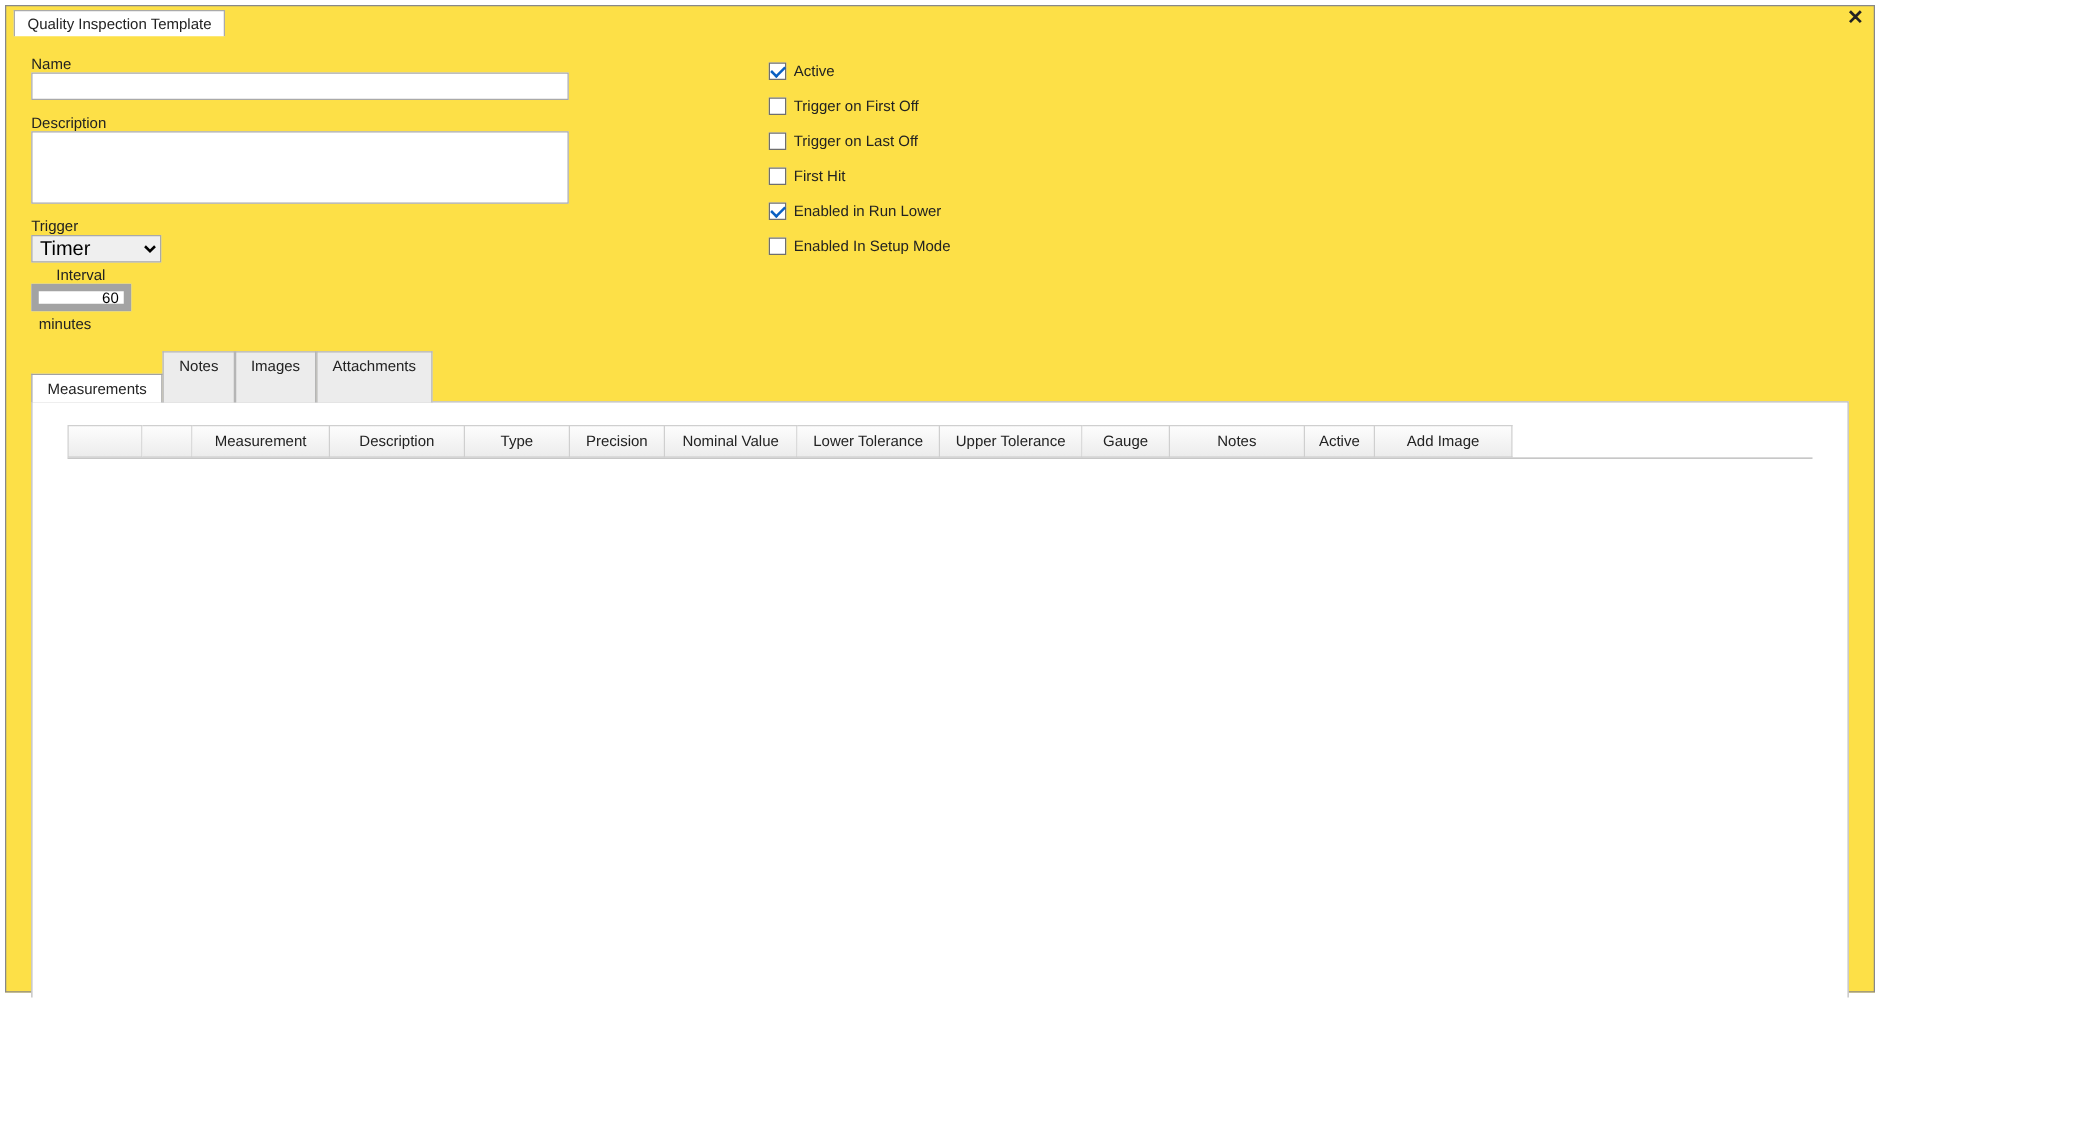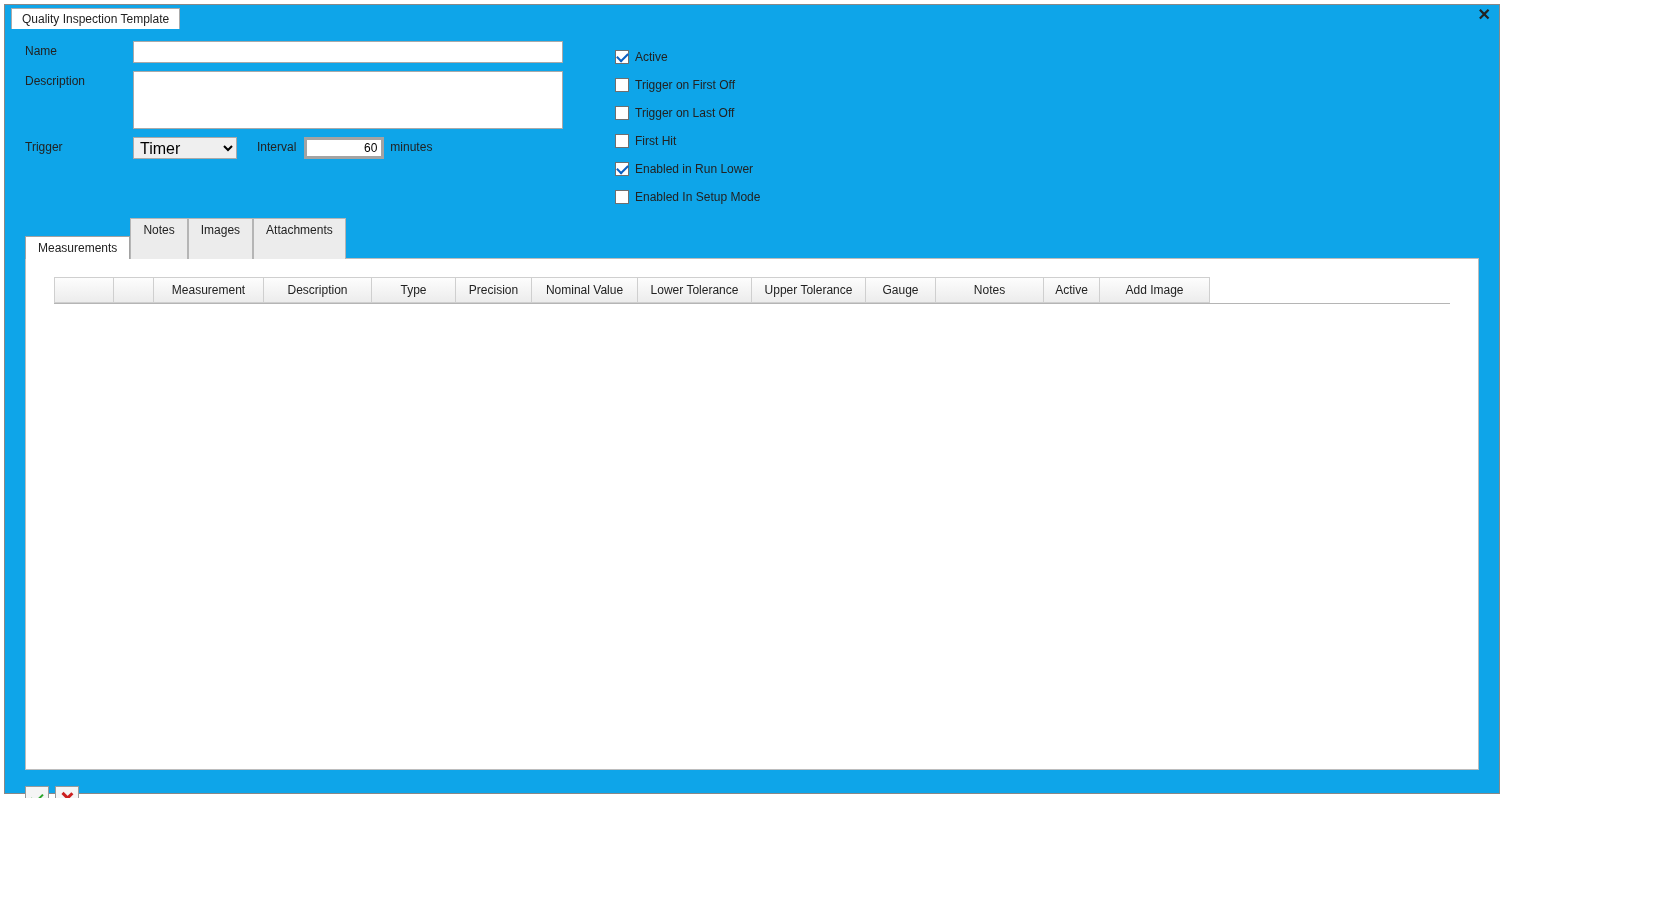--- a/index.html
+++ b/index.html
@@ -7,21 +7,21 @@
     margin: 0; padding: 0;
     font-family: "Segoe UI", Tahoma, Arial, sans-serif;
     font-size: 12px;
     color: #222;
     background: #fff;
   }
   .window {
     width: 1496px;
     height: 790px;
     border: 1px solid #888;
-    background: #0ea5e9;
+    background: #fde047;
     position: relative;
     margin: 4px;
   }
   .titlebar {
     height: 24px;
     display: flex;
     align-items: center;
     padding: 0 0 0 0;
     position: relative;
   }
@@ -49,20 +49,21 @@
   .form-area {
     display: flex;
     gap: 30px;
     margin-bottom: 6px;
   }
   .left-col { width: 560px; }
   .form-row {
     display: flex;
     align-items: flex-start;
     margin-bottom: 8px;
+    flex-direction: column;
   }
   .form-label {
     width: 108px;
     padding-top: 3px;
     color: #222;
   }
   .text-input {
     border: 1px solid #a9a9a9;
     background: #fff;
     height: 22px;
@@ -89,21 +90,21 @@
     height: 22px;
     width: 104px;
     font-family: inherit;
     font-size: 16px;
     padding: 1px 2px;
   }
   .inline-label {
     padding: 3px 8px 0 20px;
   }
   .num-input {
-    border: 3px solid #a3a3a3;
+    border: 6px solid #a3a3a3;
     background: #fff;
     height: 22px;
     width: 80px;
     text-align: right;
     padding: 2px 4px;
     font-family: inherit;
     font-size: 12px;
     outline: none;
   }
   .units-label {

